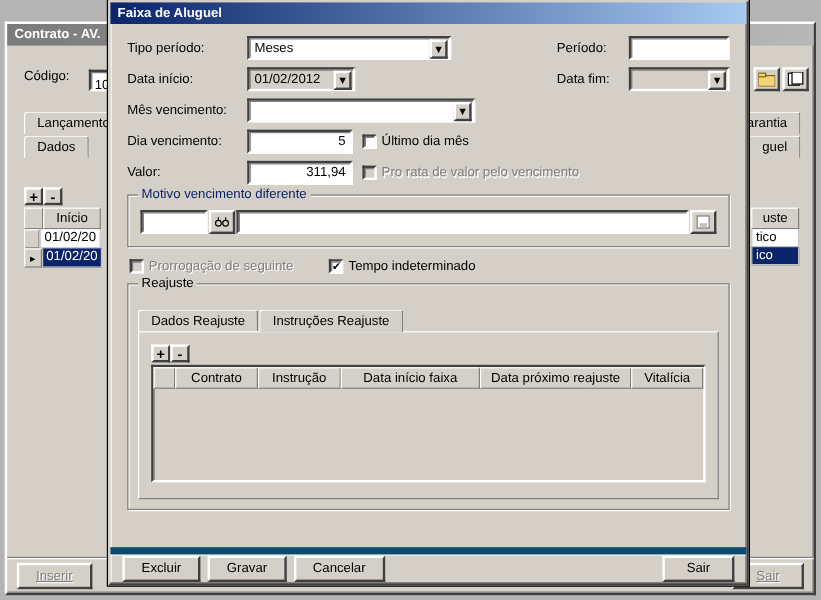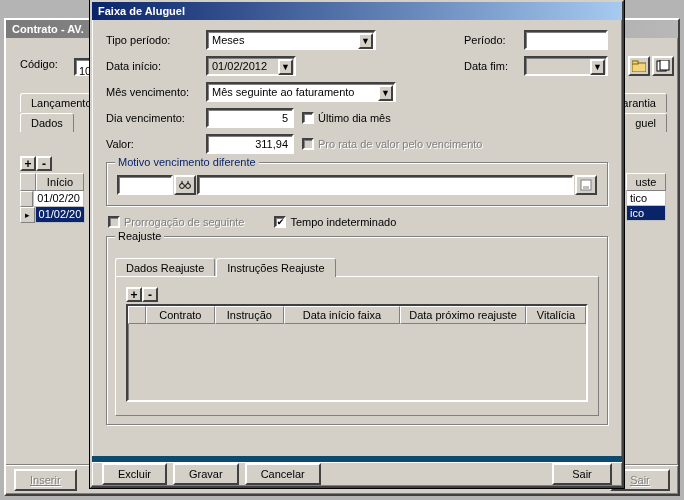--- a/index.html
+++ b/index.html
@@ -187,21 +187,20 @@
           <div class="combo disabled" style="width:84px;">
             <span></span>
             <div class="combo-btn">▼</div>
           </div>
         </div>
       </div>
 
       <div class="form-row">
         <span class="flabel">Mês vencimento:</span>
         <div class="combo" style="width:190px;">
-          <span>Mês seguinte ao faturamento</span>
           <div class="combo-btn">▼</div>
         </div>
       </div>
 
       <div class="form-row">
         <span class="flabel">Dia vencimento:</span>
         <div class="txt-field">5</div>
         <div class="chk-lbl" style="margin-left:8px;">
           <span class="cbx"></span>
           <span>Último dia mês</span>

